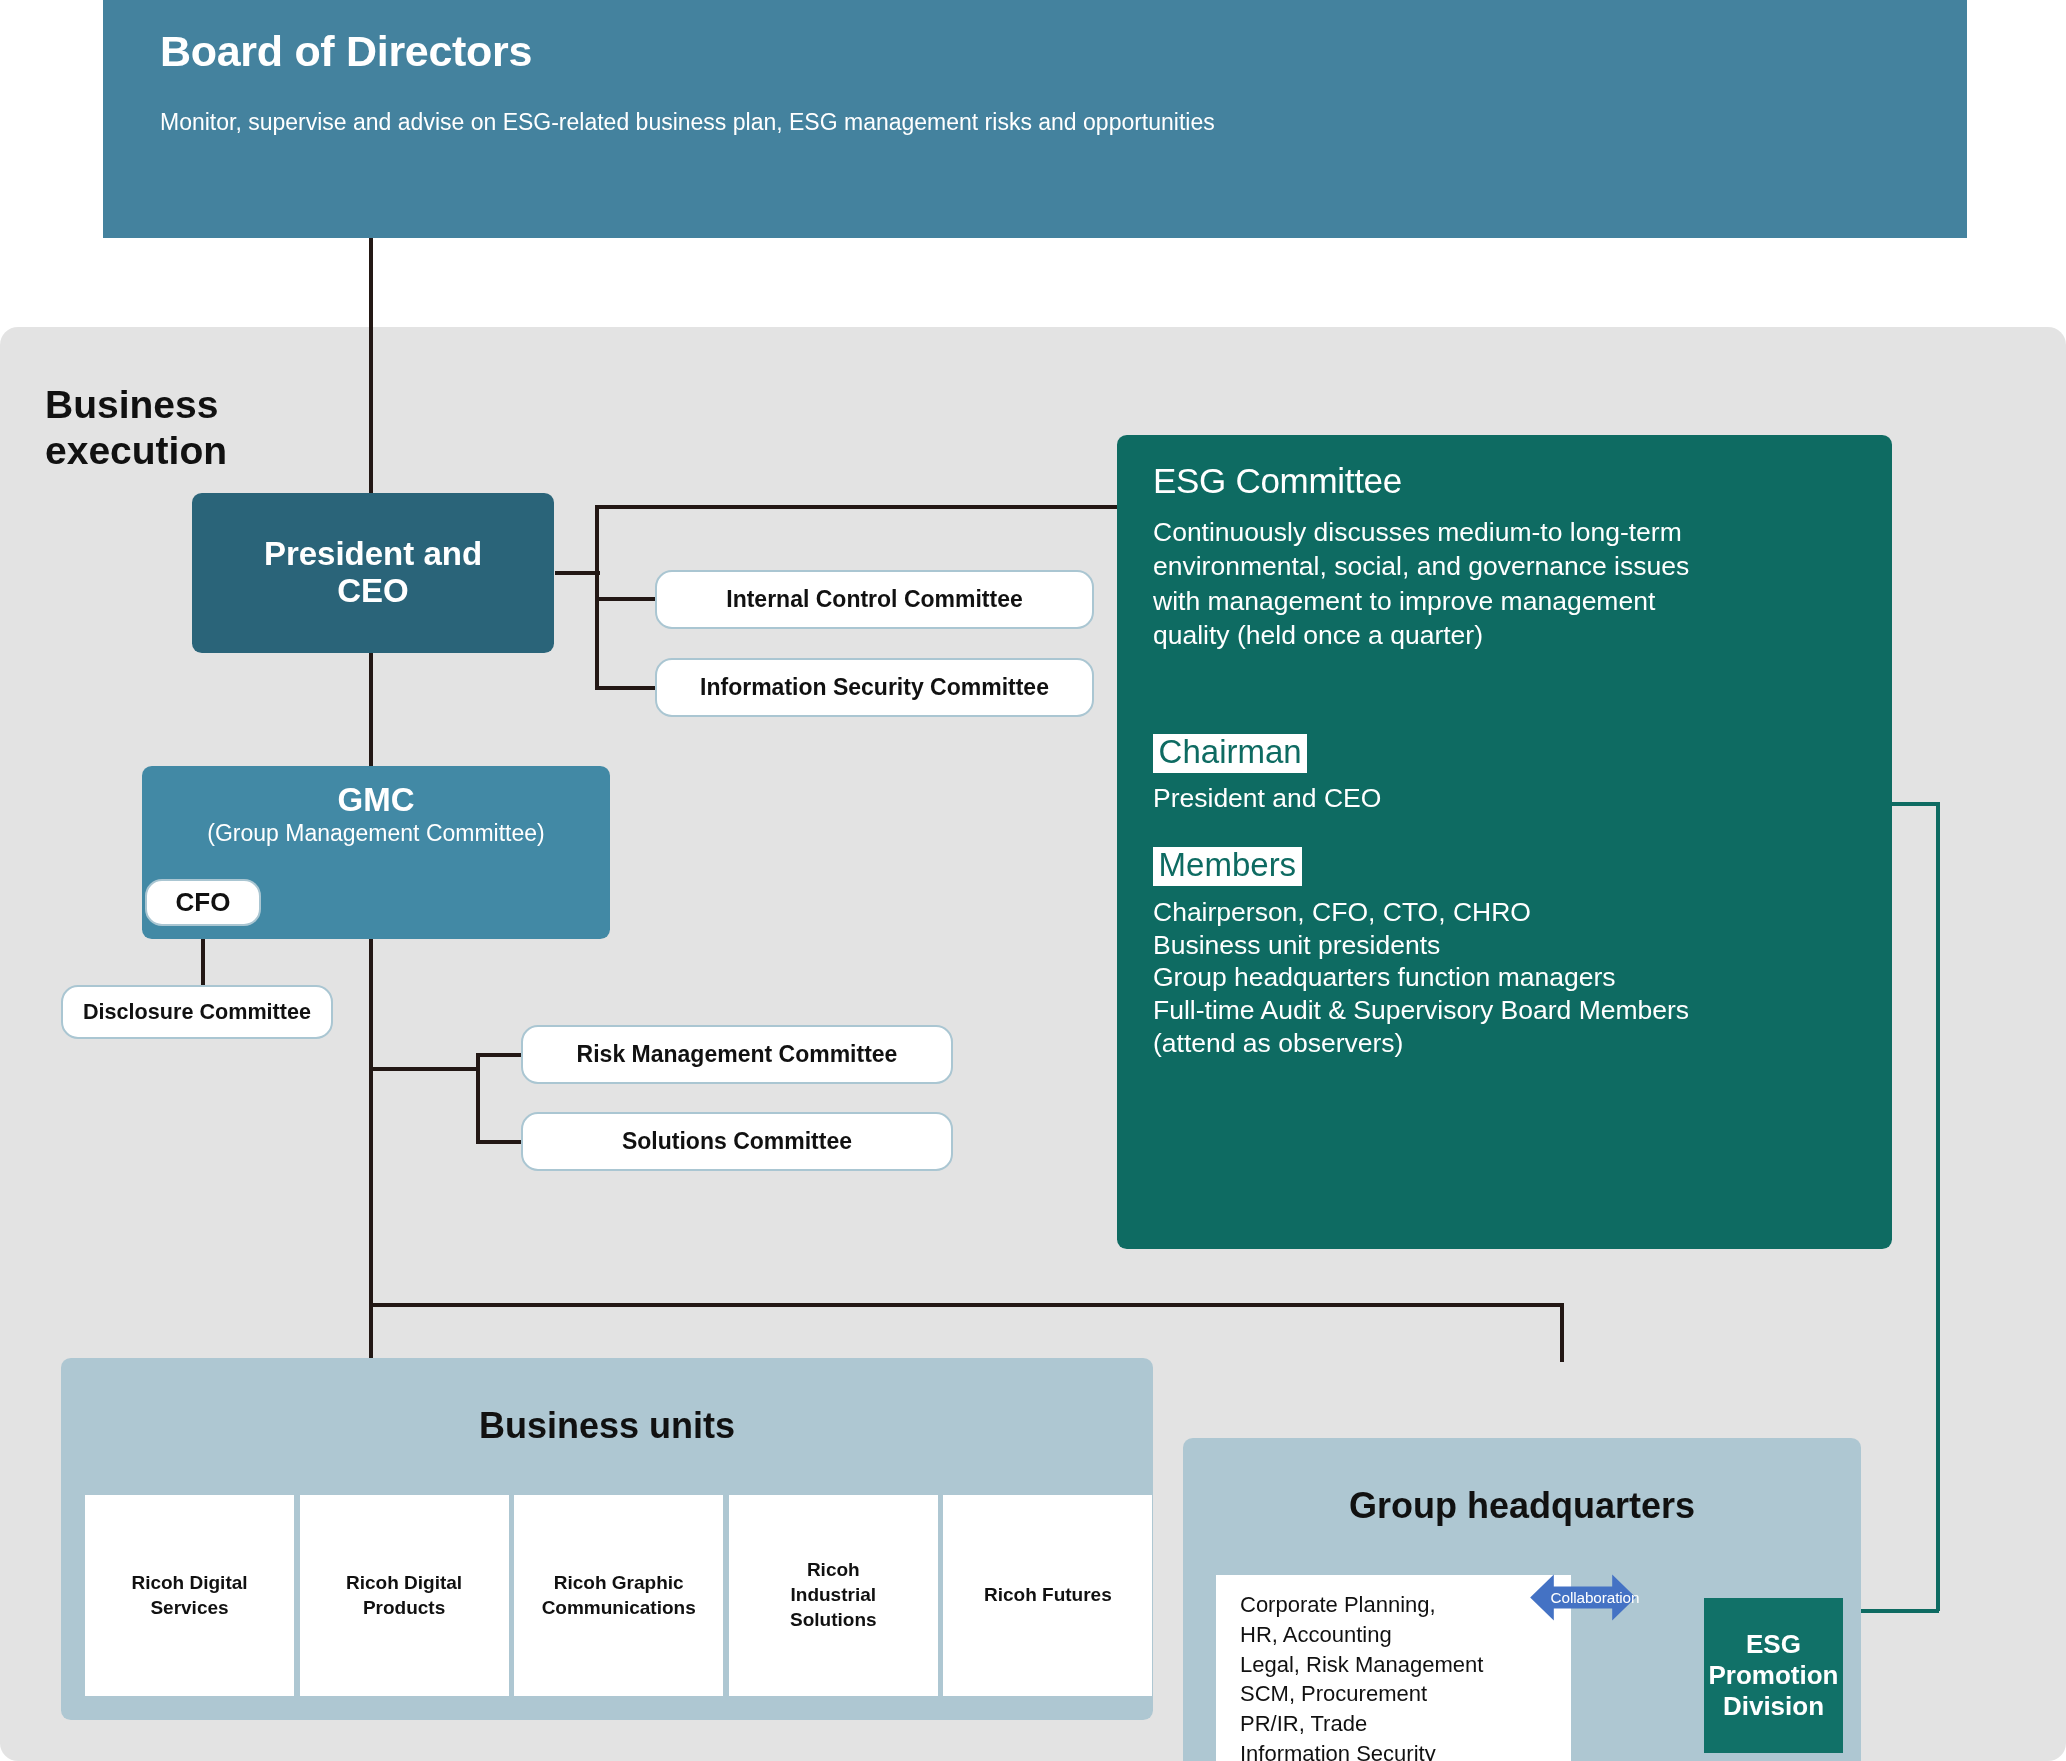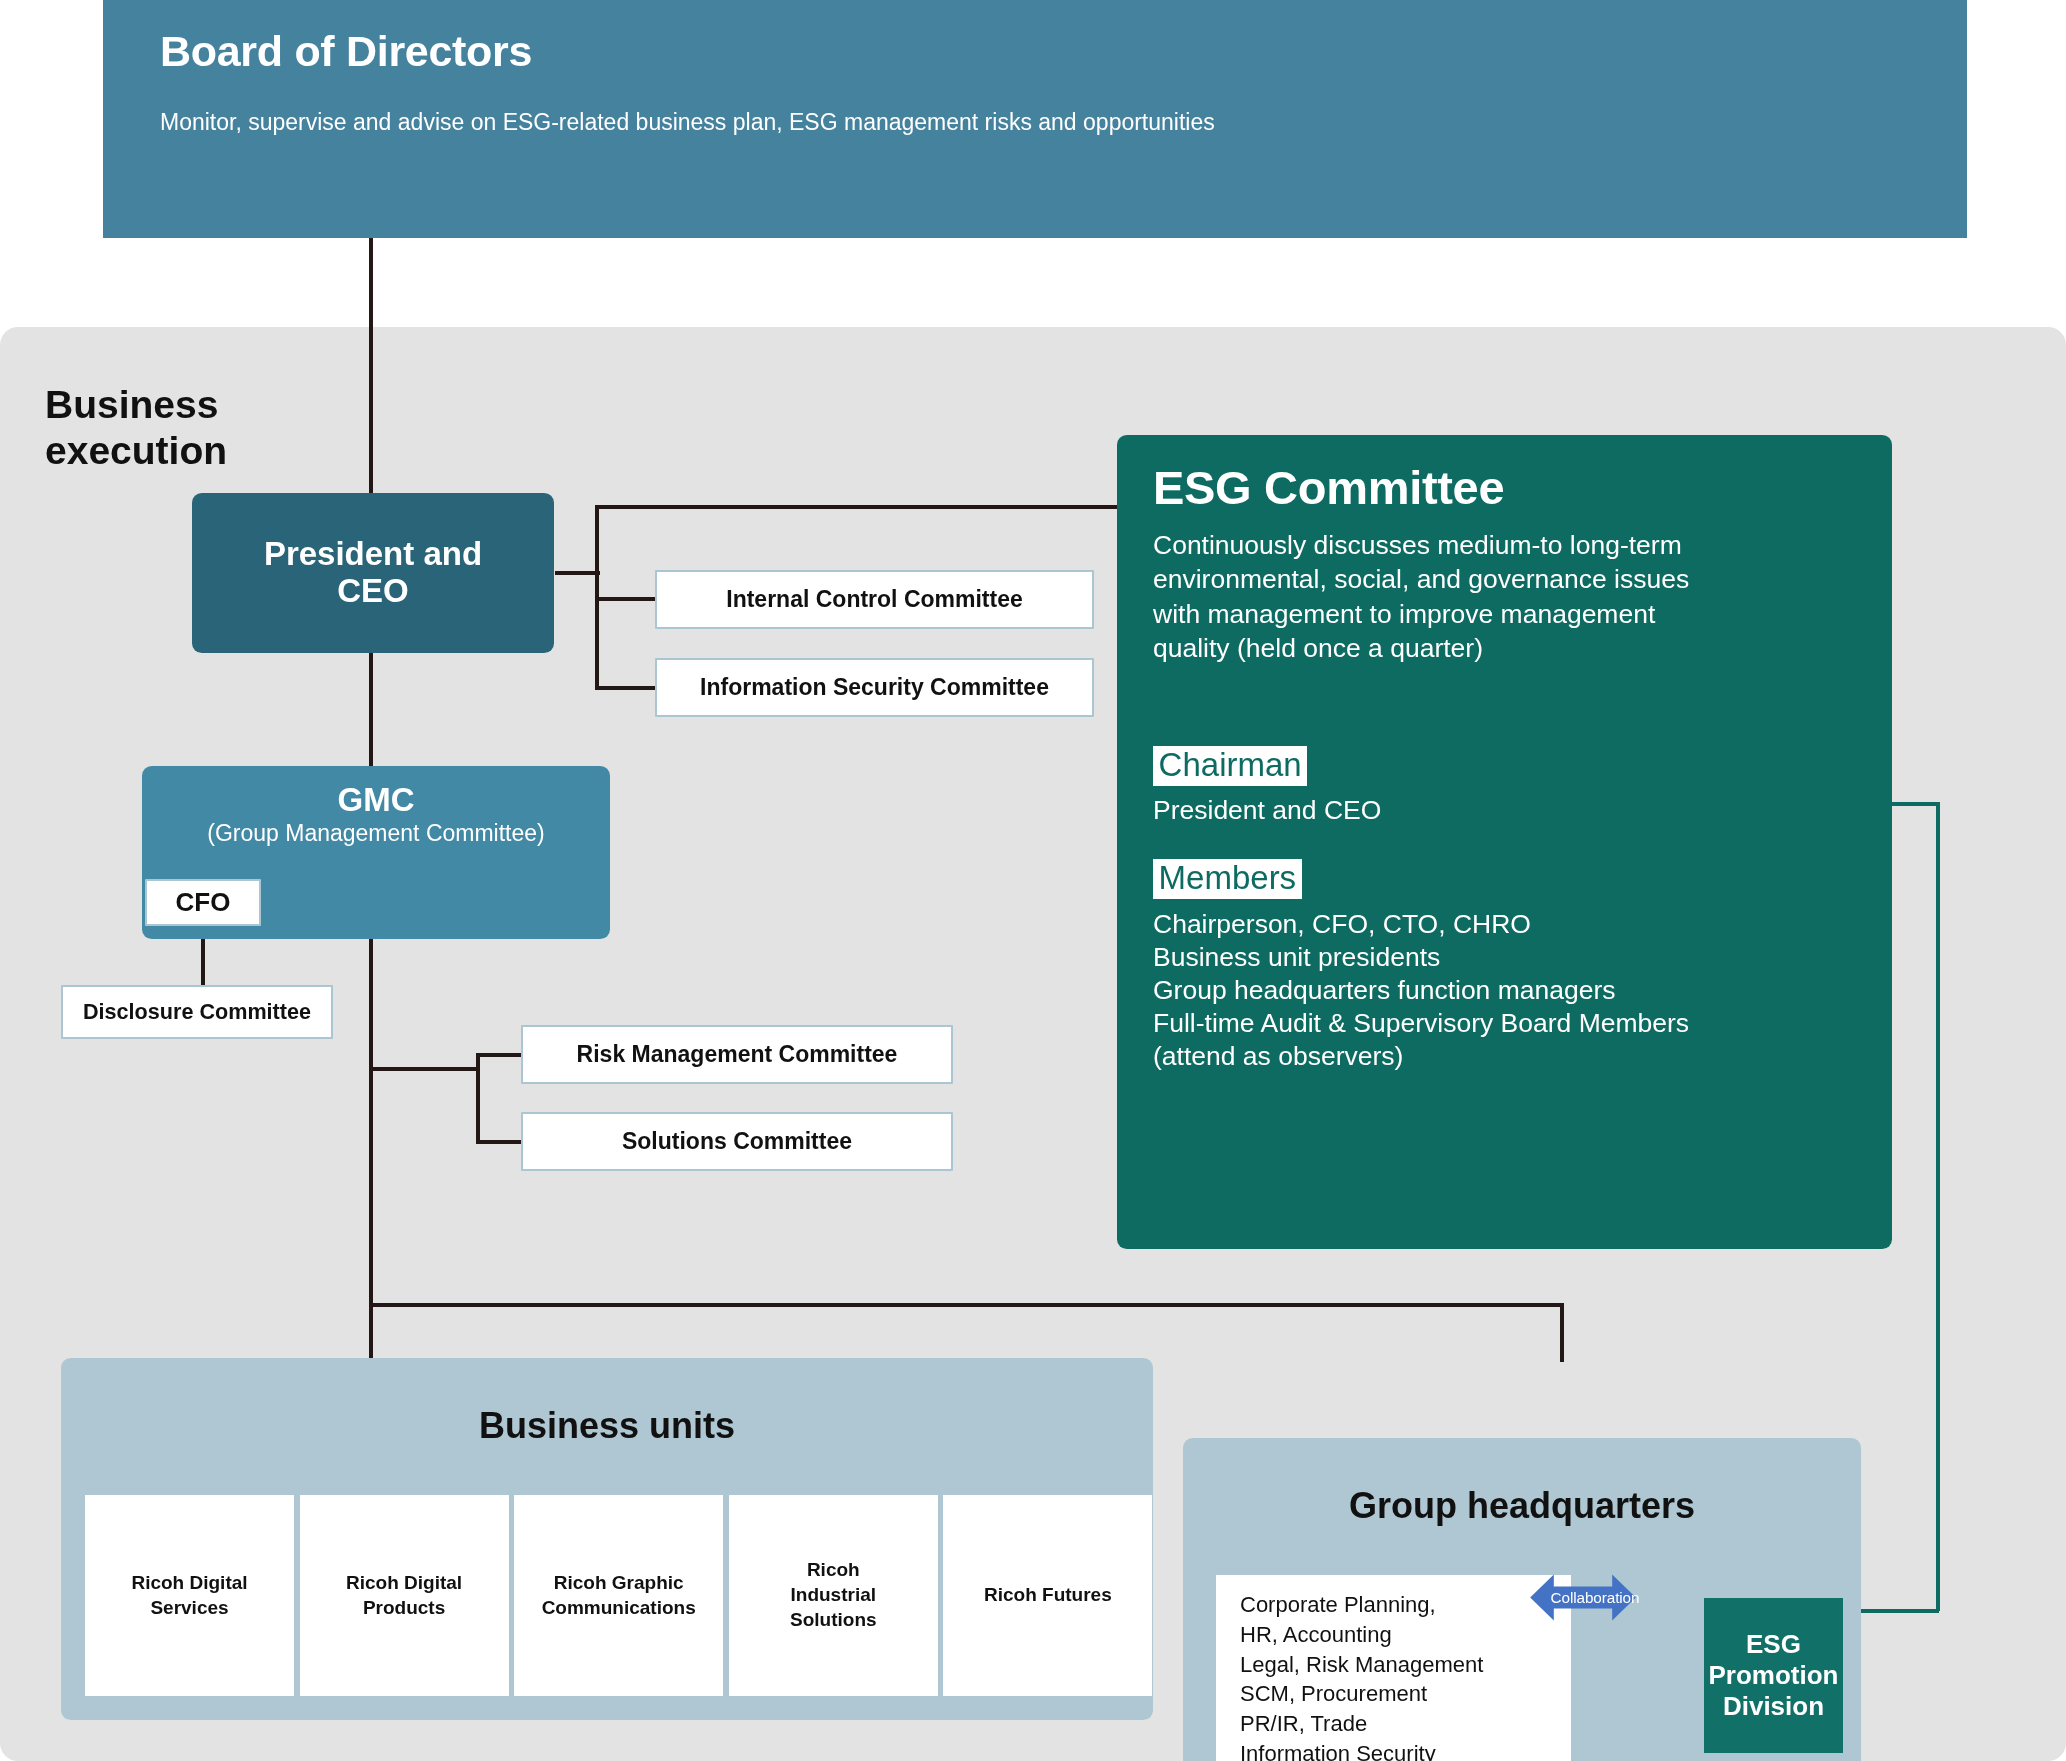--- a/index.html
+++ b/index.html
@@ -88,21 +88,21 @@
     padding-top: 16.7px;
     text-align: center;
   }
   #gmc-title { font-size: 33px; font-weight: 700; line-height: 1.05; }
   #gmc-sub { font-size: 23px; font-weight: 400; margin-top: 2.8px; }
 
   
   .wbox {
     background: #ffffff;
     border: 2.1px solid #aac6d2;
-    border-radius: 1px;
+    border-radius: 17px;
     display: flex;
     align-items: center;
     justify-content: center;
     text-align: left;
     color: #111111;
     font-weight: 700;
     box-sizing: border-box;
   }
   #icc-box  { left: 655px; top: 570px;  width: 439px; height: 59px; font-size: 23px; }
   #isc-box  { left: 655px; top: 658px;  width: 439px; height: 59px; font-size: 23px; }
@@ -114,21 +114,21 @@
   
   #esg-box {
     left: 1117px; top: 435px; width: 775px; height: 814px;
     background: #0E6B62;
     border-radius: 9.8px;
     box-sizing: border-box;
     padding: 28px 36px 0 36px;
     color: #ffffff;
   }
   #esg-title {
-    font-size: 47px; font-weight: 700; line-height: 1.05;
+    font-size: 35px; font-weight: 400; line-height: 1.05;
     letter-spacing: -0.3px;
   }
   #esg-desc {
     font-size: 26.5px; font-weight: 400; line-height: 1.30;
     margin-top: 15.3px; white-space: pre-line;
   }
   .hl-head {
     display: inline-block;
     background: #ffffff;
     color: #0E6B62;

